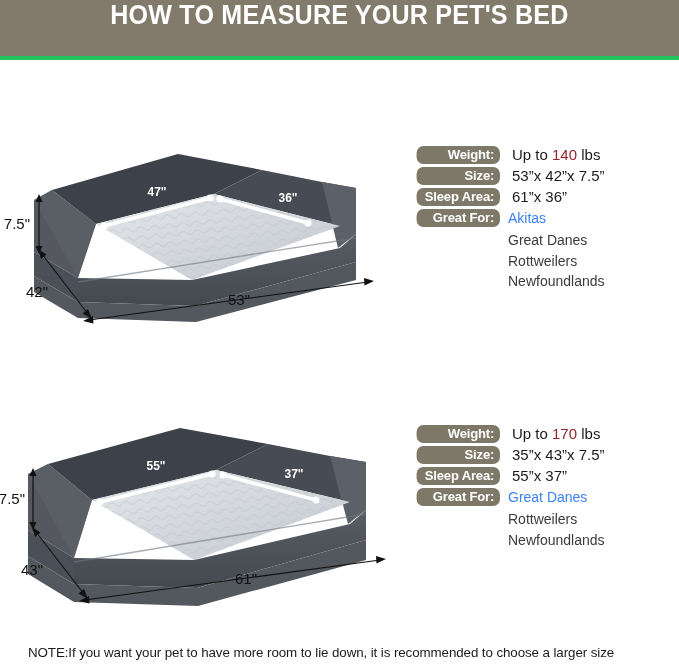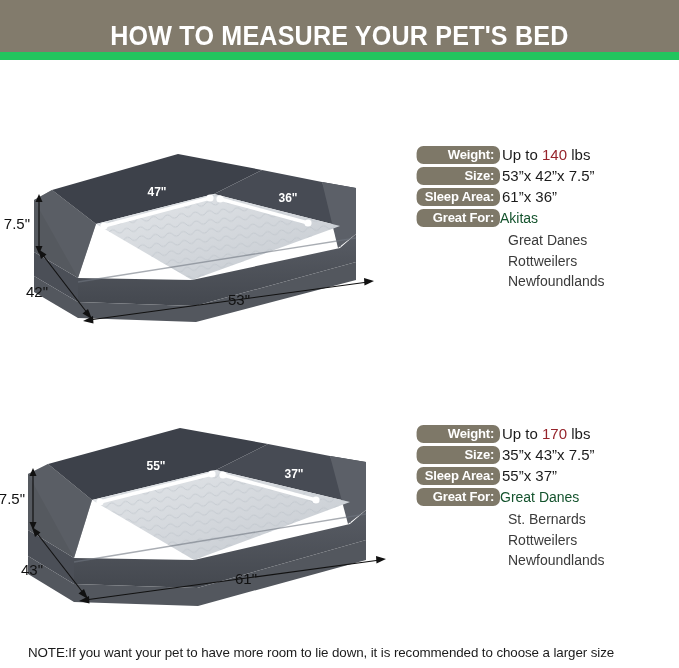--- a/index.html
+++ b/index.html
@@ -16,24 +16,24 @@
     color: #231f20;
   }
 
   
   .banner {
     position: absolute;
     left: 0; top: 0;
     width: 679px;
     height: 60px;
     background: #827b6c;
-    border-bottom: 8px solid #22c55e;
+    border-bottom: 4px solid #22c55e;
     box-sizing: border-box;
     display: flex;
-    align-items: flex-end;
+    align-items: flex-start;
     justify-content: center;
   }
   .banner-title {
     color: #ffffff;
     font-family: "Liberation Sans", sans-serif;
     font-weight: bold;
     font-size: 27px;
     letter-spacing: 0.2px;
     transform: scaleX(0.93);
     white-space: nowrap;
@@ -80,36 +80,37 @@
     letter-spacing: -0.2px;
     transform: scaleX(0.97);
     transform-origin: right center;
     white-space: nowrap;
     flex: 0 0 auto;
   }
   .spec-value {
     font-size: 15px;
     color: #1b1b1b;
     line-height: 18px;
-    padding-left: 2px;
+    padding-left: 12px;
     white-space: nowrap;
   }
   .spec-value .weight-num {
     color: #96242b;
   }
   .breed-list {
     padding-left: 8px;
     font-size: 14px;
     color: #3b3b3b;
     line-height: 20.5px;
   }
   .breed-first {
     font-size: 14px;
-    color: #14532d;
+    color: #3b82f6;
     line-height: 18px;
+    padding-left: 8px;
     white-space: nowrap;
   }
   .breed-item { white-space: nowrap; }
 
   
   .note {
     position: absolute;
     left: 28px;
     top: 645px;
     font-size: 13.5px;
@@ -290,19 +291,18 @@
   </div>
   <div class="spec-row">
     <div class="spec-pill">Sleep Area:</div>
     <div class="spec-value">55”x 37”</div>
   </div>
   <div class="spec-row">
     <div class="spec-pill">Great For:</div>
     <div class="breed-first">Great Danes</div>
   </div>
   <div class="breed-list" style="margin-left:86px">
-    <div class="breed-item">St. Bernards</div>
     <div class="breed-item">Rottweilers</div>
     <div class="breed-item">Newfoundlands</div>
   </div>
 </div>
 
 <div class="note">NOTE:If you want your pet to have more room to lie down, it is recommended to choose a larger size</div>
 
 </body></html>

